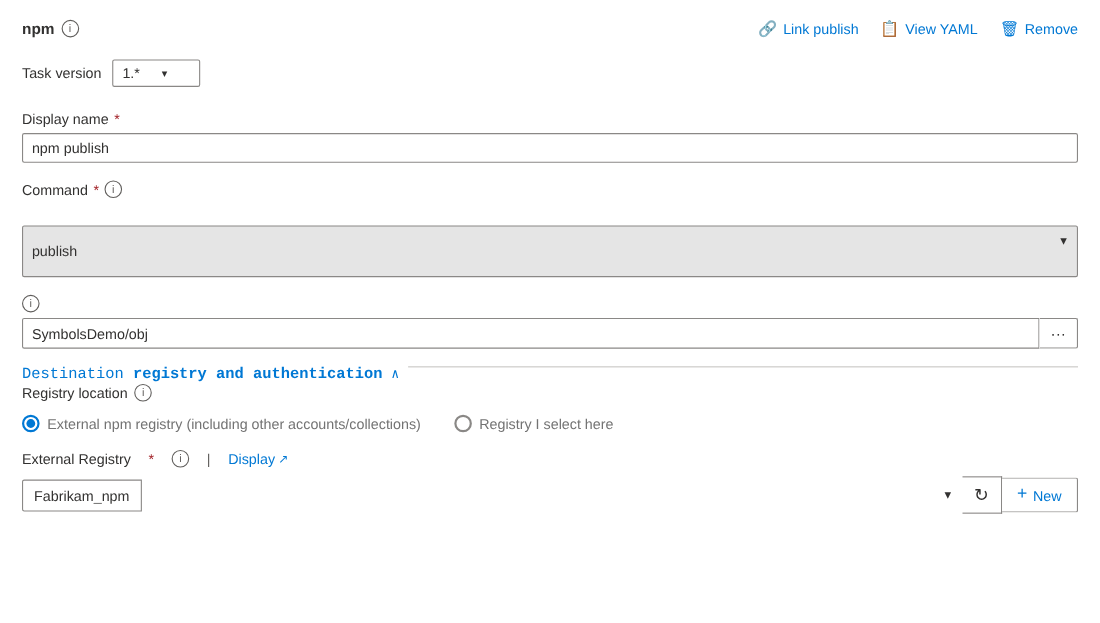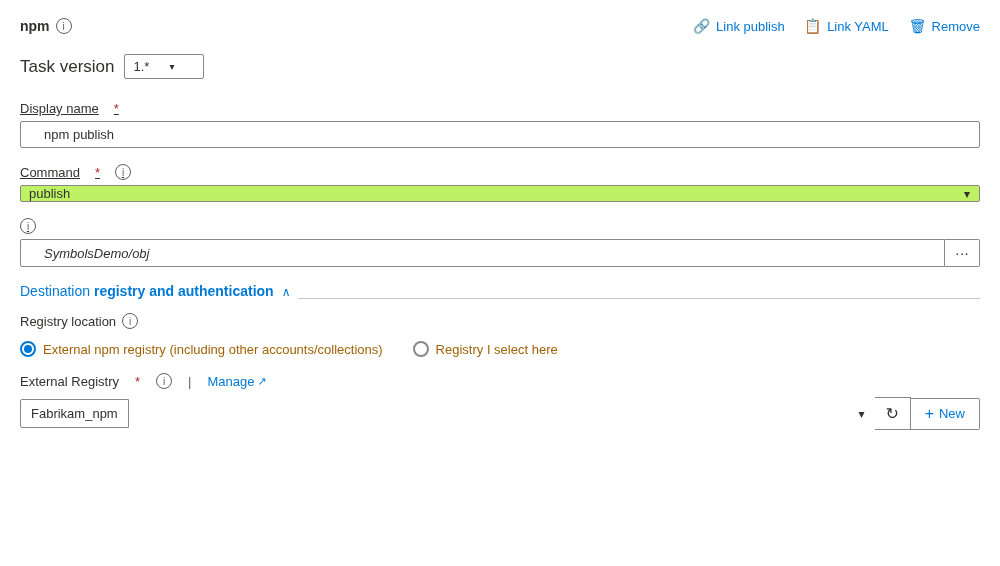--- a/index.html
+++ b/index.html
@@ -68,21 +68,21 @@
     }
 
     
     .task-version-row {
       display: flex;
       align-items: center;
       gap: 10px;
       margin-bottom: 22px;
     }
     .task-version-label {
-      font-size: 17px;
+      font-size: 13px;
       color: #323130;
     }
     .task-version-select {
       display: flex;
       align-items: center;
       border: 1px solid #8a8886;
       border-radius: 2px;
       padding: 4px 8px;
       font-size: 13px;
       min-width: 80px;
@@ -98,94 +98,93 @@
     
     .field-group {
       margin-bottom: 16px;
     }
     .field-label {
       font-size: 13px;
       color: #323130;
       margin-bottom: 5px;
       display: flex;
       align-items: center;
-      gap: 15px;
-      text-decoration: underline;
+      gap: 5px;
     }
     .required-star {
       color: #a4262c;
     }
     .text-input {
       width: 100%;
       border: 1px solid #8a8886;
       border-radius: 2px;
-      padding: 5px 23px;
+      padding: 5px 8px;
       font-size: 13px;
       font-family: "Segoe UI", sans-serif;
       color: #323130;
       outline: none;
     }
 
     
     .dropdown-field {
       position: relative;
     }
     .dropdown-select {
       width: 100%;
       border: 1px solid #8a8886;
       border-radius: 2px;
-      padding: 0 8px;
+      padding: 15px 8px;
       font-size: 13px;
       font-family: "Segoe UI", sans-serif;
       color: #323130;
-      background: #bef264;
+      background: #e5e5e5;
       appearance: none;
       cursor: pointer;
       outline: none;
+      margin-top: 20px;
     }
     .dropdown-chevron {
       position: absolute;
       right: 10px;
       top: 50%;
       transform: translateY(-50%);
       font-size: 12px;
       color: #323130;
       pointer-events: none;
     }
 
     
     .input-with-btn {
       display: flex;
       gap: 0;
     }
     .input-with-btn .text-input {
       border-radius: 2px 0 0 2px;
       flex: 1;
-      font-style: italic;
     }
     .ellipsis-btn {
       border: 1px solid #8a8886;
       border-left: none;
       border-radius: 0 2px 2px 0;
       padding: 5px 10px;
       cursor: pointer;
       background: #fff;
       font-size: 14px;
       color: #323130;
       display: flex;
       align-items: center;
     }
 
     
     .section-header {
       display: flex;
-      align-items: flex-end;
+      align-items: flex-start;
       gap: 8px;
-      margin-bottom: 14px;
       margin-top: 8px;
+      font-family: Liberation Mono, monospace;
     }
     .section-title {
       font-size: 14px;
       color: #0078d4;
       font-weight: 400;
     }
     .section-title span.bold {
       font-weight: 600;
     }
     .section-line {
@@ -239,21 +238,21 @@
       width: 8px;
       height: 8px;
       border-radius: 50%;
       background: #0078d4;
     }
     .radio-circle.unselected {
       border-color: #8a8886;
     }
     .radio-label {
       font-size: 13px;
-      color: #a16207;
+      color: #737373;
     }
 
     
     .ext-registry-row {
       display: flex;
       align-items: center;
       gap: 16px;
       margin-bottom: 8px;
     }
     .ext-registry-label {
@@ -338,21 +337,21 @@
       <span class="npm-title">npm</span>
       <span class="info-icon">i</span>
     </div>
     <div class="top-actions">
       <a class="action-link">
         <span class="action-icon">🔗</span>
         <span>Link publish</span>
       </a>
       <a class="action-link">
         <span class="action-icon">📋</span>
-        <span>Link YAML</span>
+        <span>View YAML</span>
       </a>
       <a class="action-link">
         <span class="action-icon">🗑</span>
         <span>Remove</span>
       </a>
     </div>
   </div>
 
   <div class="task-version-row">
     <span class="task-version-label">Task version</span>
@@ -418,21 +417,21 @@
       <span class="radio-label">Registry I select here</span>
     </label>
   </div>
 
   <div class="ext-registry-row">
     <span class="ext-registry-label">External Registry</span>
     <span class="required-star">*</span>
     <span class="info-icon">i</span>
     <span class="pipe-divider">|</span>
     <a class="manage-link">
-      <span>Manage</span>
+      <span>Display</span>
       <span style="font-size:11px;">↗</span>
     </a>
   </div>
 
   <div class="registry-select-row">
     <div class="registry-dropdown-wrapper">
       <select class="registry-dropdown">
         <option>Fabrikam_npm</option>
       </select>
       <span class="dropdown-chevron">▾</span>

